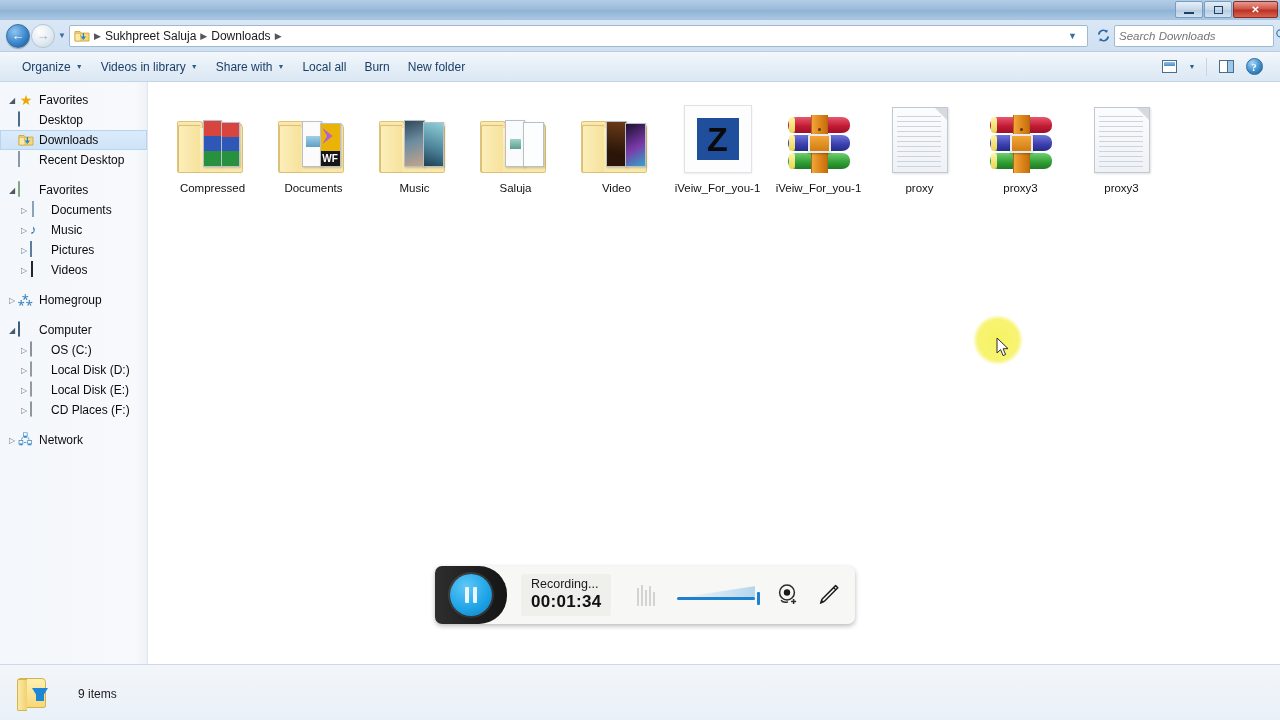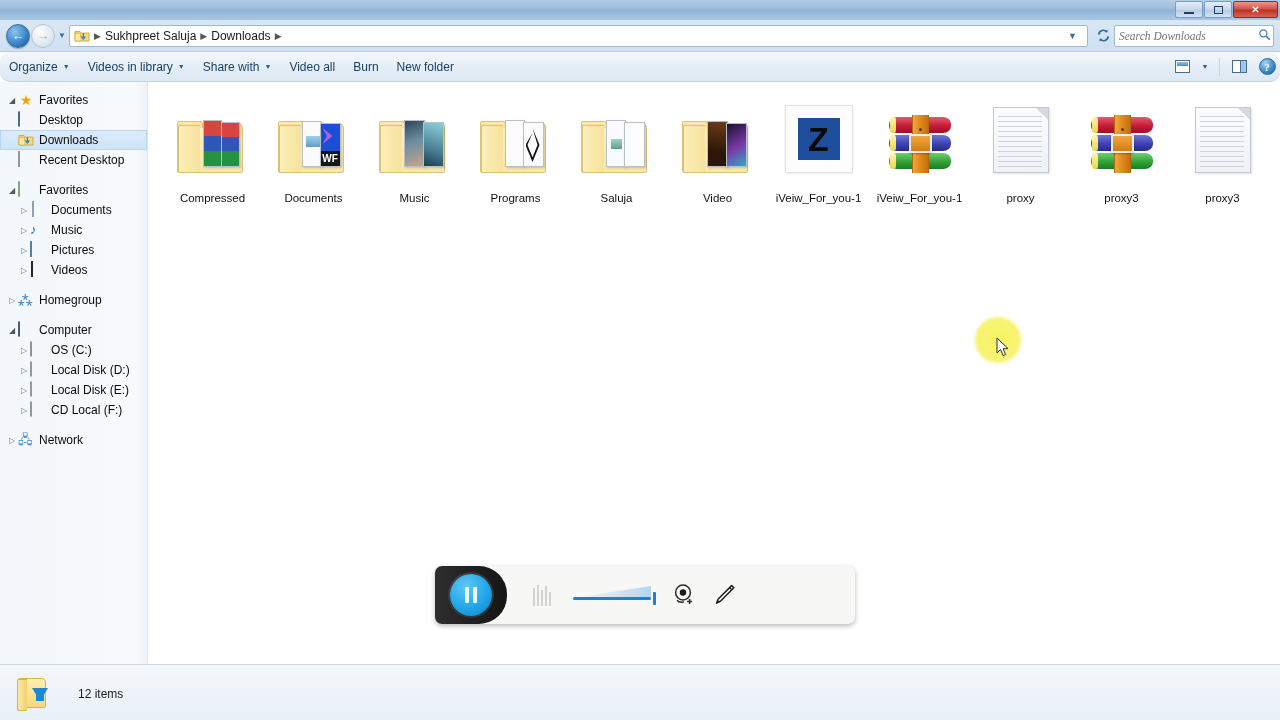--- a/index.html
+++ b/index.html
@@ -100,35 +100,34 @@
     color: #2a6ca8; font-size: 13px; cursor: pointer; flex:none;
   }
   .searchbox {
     width: 160px; height: 22px; background: #fff;
     border: 1px solid #a0b8d0; border-radius: 2px;
     display: flex; align-items: center; padding: 0 4px;
     flex: none;
   }
   .searchbox input {
     flex: 1; border: none; outline: none;
-    font-family: Liberation Serif, serif;
+    font-family: Liberation Sans, sans-serif;
     font-size: 11.5px; font-style: italic; color: #8a8a8a;
     background: transparent;
   }
   .search-glyph { color:#4a7ba8; font-size: 12px; }
 
   
   .cmdbar {
     height: 30px;
     background: linear-gradient(to bottom, #f4f8fc 0%, #e5eef7 50%, #dbe8f4 100%);
     border-bottom: 1px solid #c2d4e6;
     display: flex; align-items: center;
-    padding: 0 0;
+    padding: 0 13px;
     position: relative;
-    border-radius: 10px;
   }
   .cmditem {
     font-size: 12px; color: #1b3f66;
     padding: 4px 9px; border-radius: 2px; cursor: pointer;
     display: flex; align-items: center; gap: 5px; white-space: nowrap;
   }
   .cmd-caret { font-size: 7px; color: #2b5d8f; }
   .cmd-right { margin-left: auto; display: flex; align-items: center; gap: 2px; }
   .iconbtn {
     width: 26px; height: 22px; display:flex; align-items:center; justify-content:center;
@@ -250,21 +249,21 @@
     padding: 4px 2px 6px;
     display: flex; flex-direction: column; align-items: center;
     cursor: pointer; border: 1px solid transparent; border-radius: 2px;
     margin-bottom: 4px;
   }
   .thumb {
     width: 76px; height: 72px; position: relative;
     display:flex; align-items:flex-end; justify-content:center;
   }
   .label {
-    margin-top: 19px; font-size: 11.5px; color: #111; text-align: center;
+    margin-top: 9px; font-size: 11.5px; color: #111; text-align: center;
     line-height: 13px; width: 97px; word-wrap: break-word; overflow-wrap: anywhere;
   }
 
   
   .folder { position: relative; width: 72px; height: 58px; }
   .folder .back {
     position: absolute; left: 0; bottom: 0; width: 66px; height: 50px;
     background: linear-gradient(to bottom, #fdf2c8 0%, #f9e7a8 100%);
     border: 1px solid #ddc277;
     border-radius: 2px 5px 2px 2px;
@@ -529,21 +528,21 @@
   </div>
   <div class="cmditem">
     <span>Videos in library</span>
     <span class="cmd-caret">▼</span>
   </div>
   <div class="cmditem">
     <span>Share with</span>
     <span class="cmd-caret">▼</span>
   </div>
   <div class="cmditem">
-    <span>Video all</span>
+    <span>Local all</span>
   </div>
   <div class="cmditem">
     <span>Burn</span>
   </div>
   <div class="cmditem">
     <span>New folder</span>
   </div>
 
   <div class="cmd-right">
     <div class="iconbtn">
@@ -645,21 +644,21 @@
         <span class="navlabel">Local Disk (D:)</span>
       </div>
       <div class="navrow indent2">
         <span class="tw">▷</span>
         <span class="navicon"><span class="ic-drive"></span></span>
         <span class="navlabel">Local Disk (E:)</span>
       </div>
       <div class="navrow indent2">
         <span class="tw">▷</span>
         <span class="navicon"><span class="ic-cd"></span></span>
-        <span class="navlabel">CD Local (F:)</span>
+        <span class="navlabel">CD Places (F:)</span>
       </div>
     </div>
 
     <div class="navgroup">
       <div class="navrow">
         <span class="tw">▷</span>
         <span class="navicon ic-net">🖧</span>
         <span class="navlabel">Network</span>
       </div>
     </div>
@@ -685,21 +684,21 @@
 
       <div class="item">
         <div class="thumb">
           <div class="folder">
             <div class="back"></div>
               <div class="tab"></div>
             <div class="sheets">
               <div class="sheet" style="left:6px;top:2px;width:20px;height:46px;background:#fbfbfb;">
                 <div style="position:absolute;left:3px;top:14px;width:14px;height:11px;background:linear-gradient(#9fd0ea,#5f9ec6);"></div>
               </div>
-              <div class="sheet" style="left:24px;top:4px;width:21px;height:44px;background:#1d4ed8;">
+              <div class="sheet" style="left:24px;top:4px;width:21px;height:44px;background:#eab308;">
                 <div style="position:absolute;left:2px;top:4px;width:10px;height:16px;background:#b260d8;clip-path:polygon(0 0,100% 50%,0 100%,45% 50%);"></div>
                 <div style="position:absolute;left:0;bottom:0;right:0;height:15px;background:#161616;color:#fff;font-size:10px;font-weight:bold;text-align:center;line-height:15px;">WF</div>
               </div>
             </div>
             <div class="front"></div>
           </div>
         </div>
         <div class="label">Documents</div>
       </div>
 
@@ -711,36 +710,20 @@
             <div class="sheets">
               <div class="sheet" style="left:7px;top:1px;width:21px;height:47px;background:linear-gradient(160deg,#2f4858,#6c8ca0 45%,#c5a58a);"></div>
               <div class="sheet" style="left:26px;top:3px;width:21px;height:45px;background:linear-gradient(200deg,#8fd0d8,#4a7f96 60%,#1d3f52);"></div>
             </div>
             <div class="front"></div>
           </div>
         </div>
         <div class="label">Music</div>
       </div>
 
-      <div class="item">
-        <div class="thumb">
-          <div class="folder">
-            <div class="back"></div>
-              <div class="tab"></div>
-            <div class="sheets">
-              <div class="sheet" style="left:7px;top:1px;width:20px;height:47px;background:#fcfcfc;"></div>
-              <div class="sheet" style="left:25px;top:3px;width:21px;height:45px;background:#fbfbfb;">
-                <div style="position:absolute;left:2px;top:5px;width:14px;height:34px;background:#121212;clip-path:polygon(50% 0,100% 50%,50% 100%,0 50%,50% 14%,14% 50%,50% 86%,86% 50%);"></div>
-              </div>
-            </div>
-            <div class="front"></div>
-          </div>
-        </div>
-        <div class="label">Programs</div>
-      </div>
 
       <div class="item">
         <div class="thumb">
           <div class="folder">
             <div class="back"></div>
               <div class="tab"></div>
             <div class="sheets">
               <div class="sheet" style="left:7px;top:1px;width:20px;height:47px;background:#fafbfc;">
                 <div style="position:absolute;left:4px;top:18px;width:11px;height:10px;background:linear-gradient(#9fd3c8,#5d9d8f);"></div>
               </div>
@@ -851,38 +834,42 @@
 
     </div>
   </div>
 </div>
 
 <div class="statusbar">
   <div class="status-icon">
     <div class="sb-folder"></div>
     <div class="sb-arrow"></div>
   </div>
-  <div class="status-text">12 items</div>
+  <div class="status-text">9 items</div>
 </div>
 
 <div class="cursor-halo"></div>
 <div class="cursor-arrow">
   <svg width="14" height="21" viewBox="0 0 14 21">
     <path d="M1 1 L1 16 L4.6 12.6 L7.1 18.6 L9.6 17.5 L7.1 11.8 L12 11.6 Z" fill="#fdfdfd" stroke="#2b2b2b" stroke-width="1"></path>
   </svg>
 </div>
 
 <div class="recorder">
   <div class="rec-pausewrap">
     <div class="rec-pause">
       <span></span>
         <span></span>
     </div>
   </div>
 
+  <div class="rec-info">
+    <div class="rec-status">Recording...</div>
+    <div class="rec-time">00:01:34</div>
+  </div>
 
   <div class="rec-meter">
     <i style="height:18px"></i>
       <i style="height:21px"></i>
       <i style="height:16px"></i>
     <i style="height:20px"></i>
       <i style="height:14px"></i>
   </div>
 
   <div class="rec-slider">

